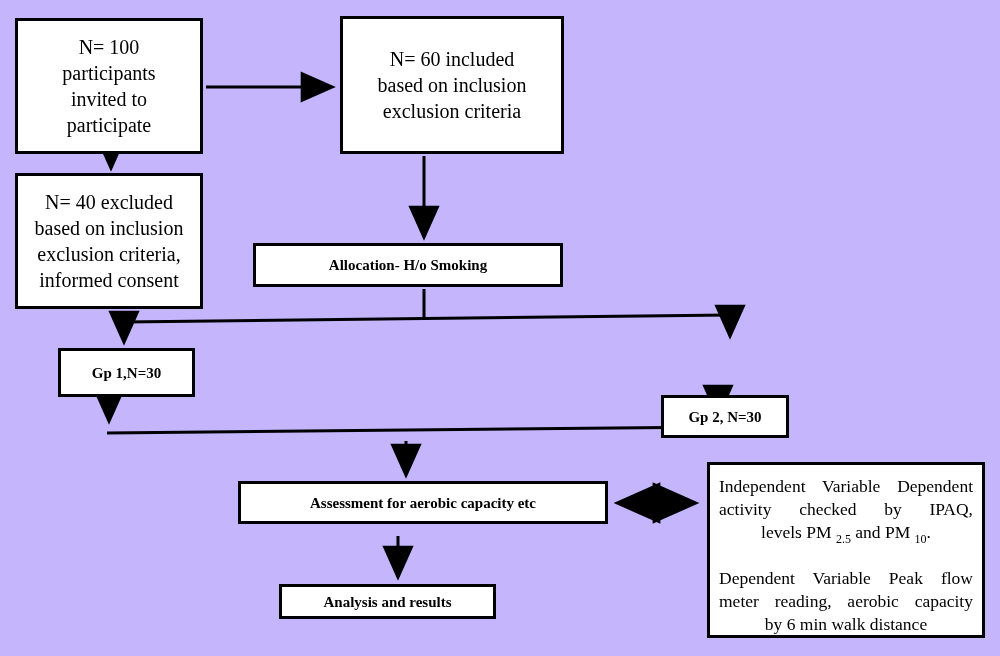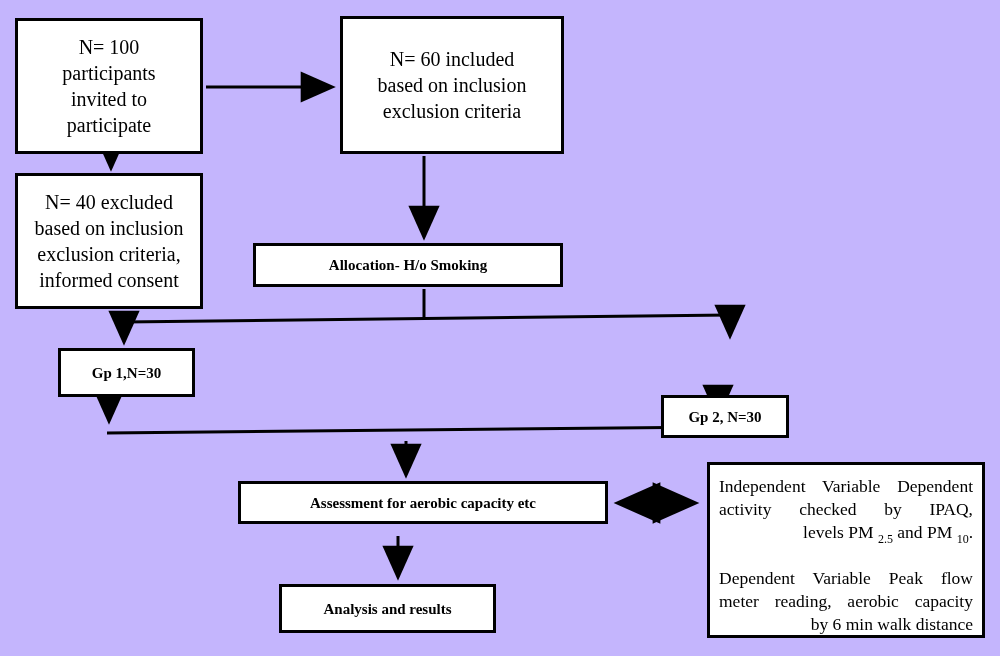--- a/index.html
+++ b/index.html
@@ -33,21 +33,21 @@
   .plain { font-size: 20px; line-height: 26px; }
   .bold  { font-size: 15px; line-height: 24px; font-weight: bold; }
 
   .box-invited   { left: 15px;  top: 18px;  width: 188px; height: 136px; }
   .box-included  { left: 340px; top: 16px;  width: 224px; height: 138px; }
   .box-excluded  { left: 15px;  top: 173px; width: 188px; height: 136px; }
   .box-allocation{ left: 253px; top: 243px; width: 310px; height: 44px; }
   .box-group1    { left: 58px;  top: 348px; width: 137px; height: 49px; }
   .box-group2    { left: 661px; top: 355px; width: 128px; height: 43px; margin-top: 40px; }
   .box-assessment{ left: 222px; top: 481px; width: 370px; height: 43px; margin-left: 16px; }
-  .box-analysis  { left: 279px; top: 584px; width: 217px; height: 49px; }
+  .box-analysis  { left: 279px; top: 584px; width: 217px; height: 35px; }
 
   .box-variables {
     left: 707px; top: 462px; width: 278px; height: 176px;
     display: block;
     text-align: left;
     font-size: 17.5px;
     line-height: 23px;
     padding: 10px 9px 0 9px;
     overflow: hidden;
   }
@@ -55,21 +55,21 @@
     text-align: justify;
     height: 23px;
     overflow: hidden;
   }
   .jline::after {
     content: "";
     display: inline-block;
     width: 100%;
     height: 0;
   }
-  .lastline { text-align: right; height: 23px; overflow: hidden; }
+  .lastline { text-align: center; height: 23px; overflow: hidden; }
   .p2 { margin-top: 23px; }
   sub { font-size: 12px; line-height: 0; }
 </style>
 </head>
 <body>
 
 <div class="stage">
 
   <svg class="connectors" viewBox="0 0 1000 656" xmlns="http://www.w3.org/2000/svg">
     <defs>

